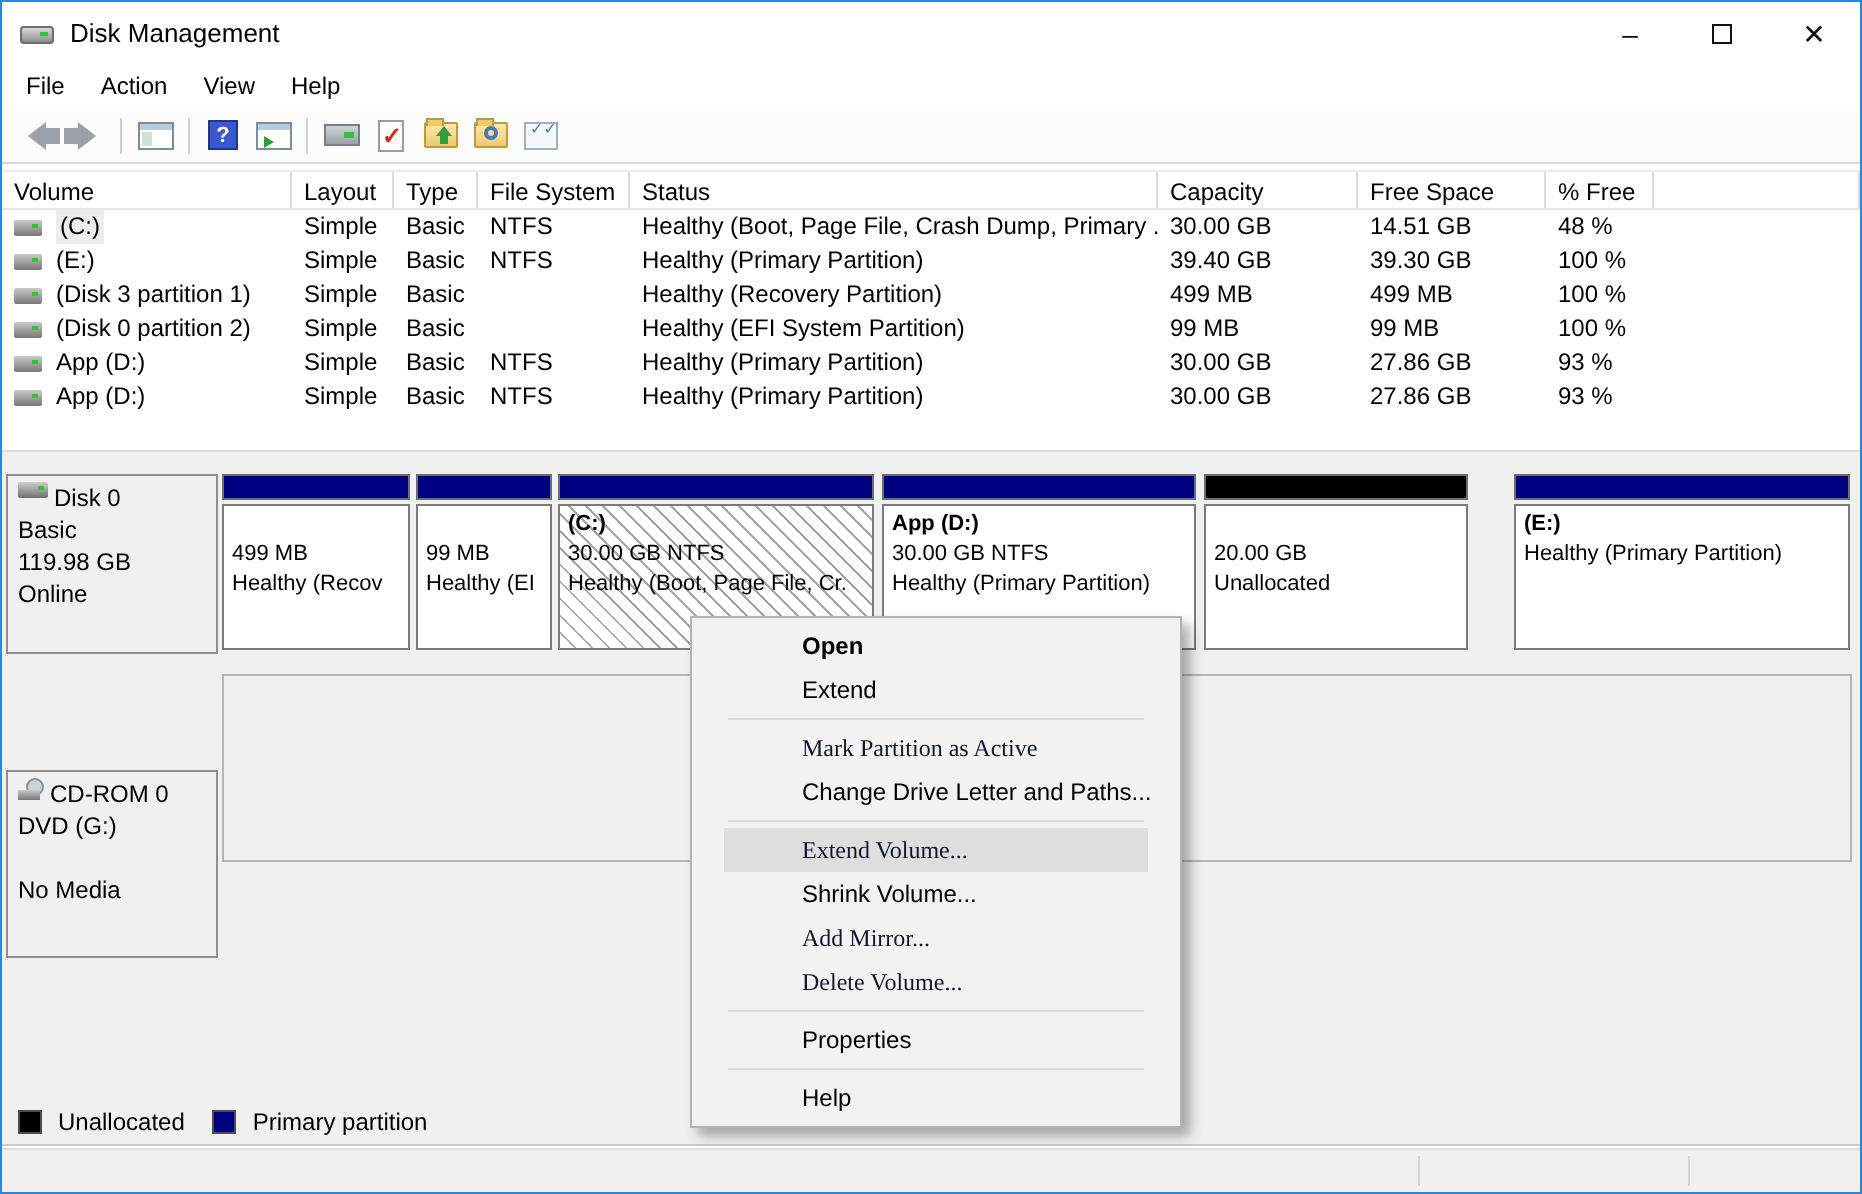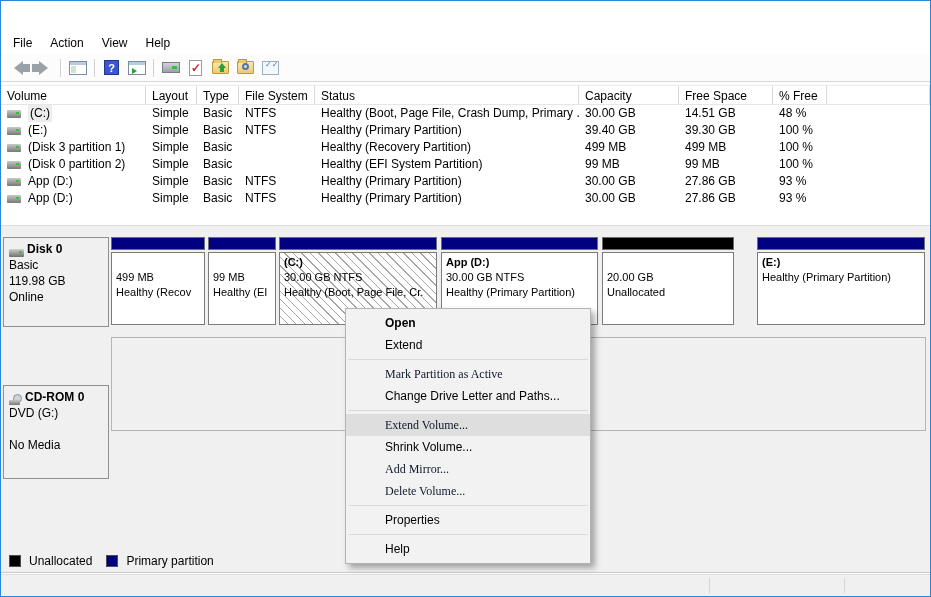--- a/index.html
+++ b/index.html
@@ -65,21 +65,21 @@
   .c4 { width:264px; } .c5 { width:100px; } .c6 { width:94px; } .c7 { width:54px; } .c8 { flex:1; }
   .vol-cell { display:flex; align-items:center; gap:7px; }
   .row-drive { width:14px; height:8px; background:linear-gradient(#c9c9c9,#777); border-radius:1px; position:relative; flex:0 0 auto; }
   .row-drive::after { content:""; position:absolute; right:2px; top:2px; width:3px; height:2px; background:#35c13f; }
   .sel-label { background:#ececec; padding:0 2px; }
 
   
   .splitter { position:absolute; top:224px; left:0; right:0; height:8px; background:#f0f0f0; border-top:1px solid #dcdcdc; }
   .graphic { position:absolute; top:232px; left:0; right:0; height:317px; background:#f0f0f0; }
   .panel { position:absolute; background:#f0f0f0; border:1px solid #8f8f8f; padding:3px 5px; font-size:12px; line-height:16px; }
-  .panel .hdr { display:flex; align-items:flex-end; gap:3px; font-weight:bold; }
+  .panel .hdr { display:flex; align-items:flex-start; gap:3px; font-weight:normal; }
   .disk-ic { width:15px; height:8px; background:linear-gradient(#cfcfcf,#6f6f6f); border-radius:1px; position:relative; }
   .disk-ic::after { content:""; position:absolute; right:2px; top:2px; width:3px; height:2px; background:#35c13f; }
   .cd-ic { width:13px; height:11px; position:relative; }
   .cd-ic .disc { position:absolute; right:0; top:0; width:9px; height:9px; border-radius:50%;
                  background:#cfd4da; border:1px solid #8a9097; }
   .cd-ic .tray { position:absolute; left:0; bottom:0; width:11px; height:5px; background:linear-gradient(#c9c9c9,#777); }
   .part { position:absolute; top:4px; height:90px; }
   .strip { height:13px; background:#000080; border:1px solid #6e6e6e; margin-bottom:2px; }
   .strip.black { background:#000000; }
   .pbody { height:73px; background:#fff; border:1px solid #7b7b7b; padding:2px 4px; font-size:11px; line-height:15px;
@@ -93,32 +93,50 @@
   .legend { position:absolute; left:0; right:0; top:549px; height:23px; background:#f0f0f0;
             display:flex; align-items:center; padding-left:8px; border-bottom:1px solid #c9c9c9; }
   .sw { width:12px; height:12px; border:1px solid #4d4d4d; margin-right:8px; flex:0 0 auto; }
   .sw.black { background:#000000; } .sw.navy { background:#000080; }
   .legend .lab { margin-right:14px; }
   .statusbar { position:absolute; left:0; right:0; top:573px; height:22px; background:#f0f0f0; border-top:1px solid #dedede; }
   .sb-sep { position:absolute; top:3px; bottom:3px; width:1px; background:#d4d4d4; }
 
   
   .ctx { position:absolute; left:344px; top:307px; width:246px; background:#f2f2f2;
-         border:1px solid #b3b3b3; box-shadow:4px 4px 6px rgba(0,0,0,0.32); padding:3px 0; z-index:20; }
+         border:1px solid #b3b3b3; box-shadow:4px 4px 6px rgba(0,0,0,0.32); padding:3px 16px; z-index:20; }
   .mi { height:22px; line-height:22px; padding-left:39px; white-space:nowrap; }
   .mi.default { font-weight:bold; }
   .mi.disabled { color:#0f172a;font-family:Liberation Serif, serif; }
   .mi.hover { background:#dedede; }
   .msep { height:1px; background:#dadada; margin:3px 2px; }
 </style>
 </head>
 <body>
 
 <div class="window">
 
+  <div class="titlebar">
+    <div class="title-icon">
+        <span class="body"></span>
+        <span class="led"></span>
+      </div>
+    <div class="title-text">Disk Management</div>
+    <div class="caption-buttons">
+      <div class="caption-btn">
+          <span>–</span>
+        </div>
+      <div class="caption-btn">
+          <span class="sq"></span>
+        </div>
+      <div class="caption-btn">
+          <span>✕</span>
+        </div>
+    </div>
+  </div>
 
   <div class="menubar">
     <div class="menu-item">File</div>
     <div class="menu-item">Action</div>
     <div class="menu-item">View</div>
     <div class="menu-item">Help</div>
   </div>
 
   <div class="toolbar">
     <div class="tb-btn">

